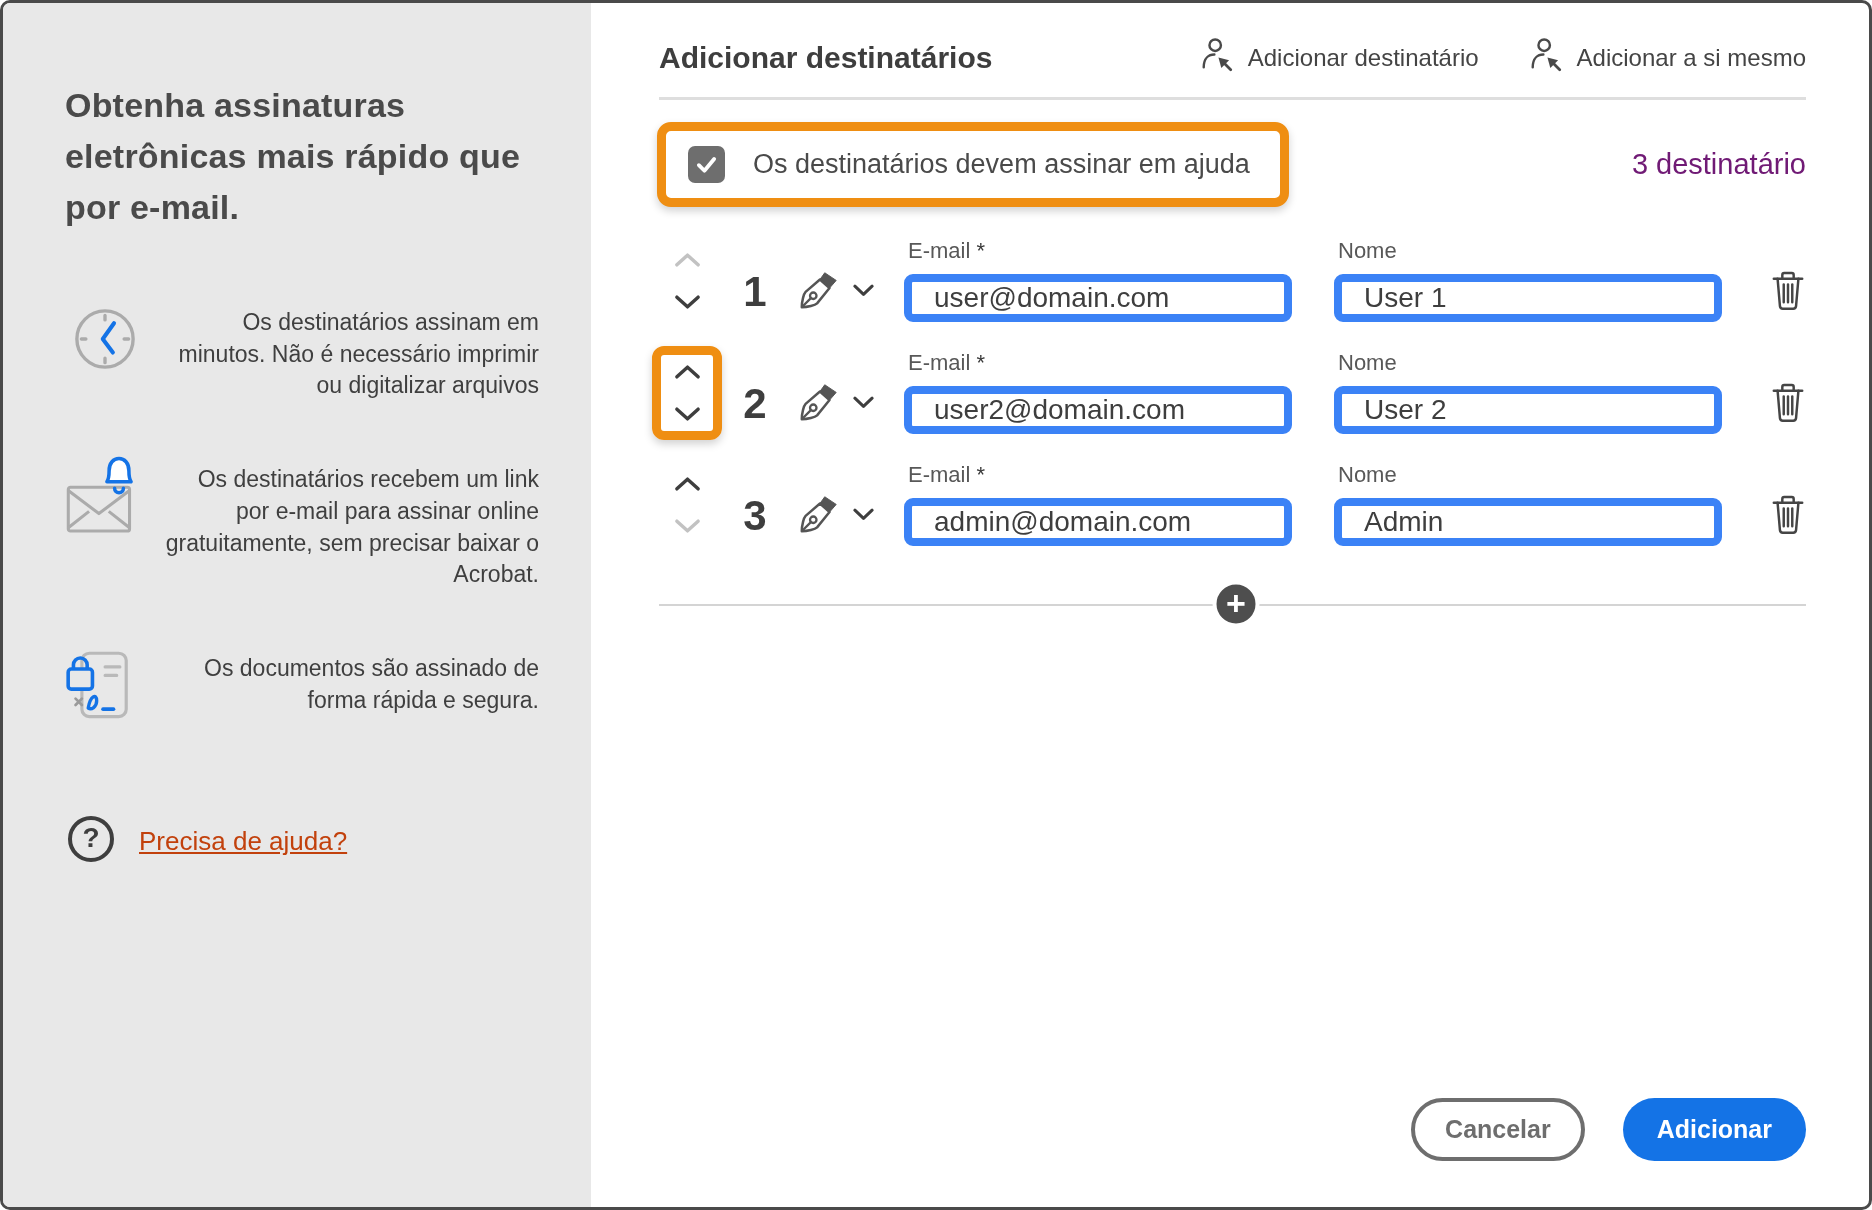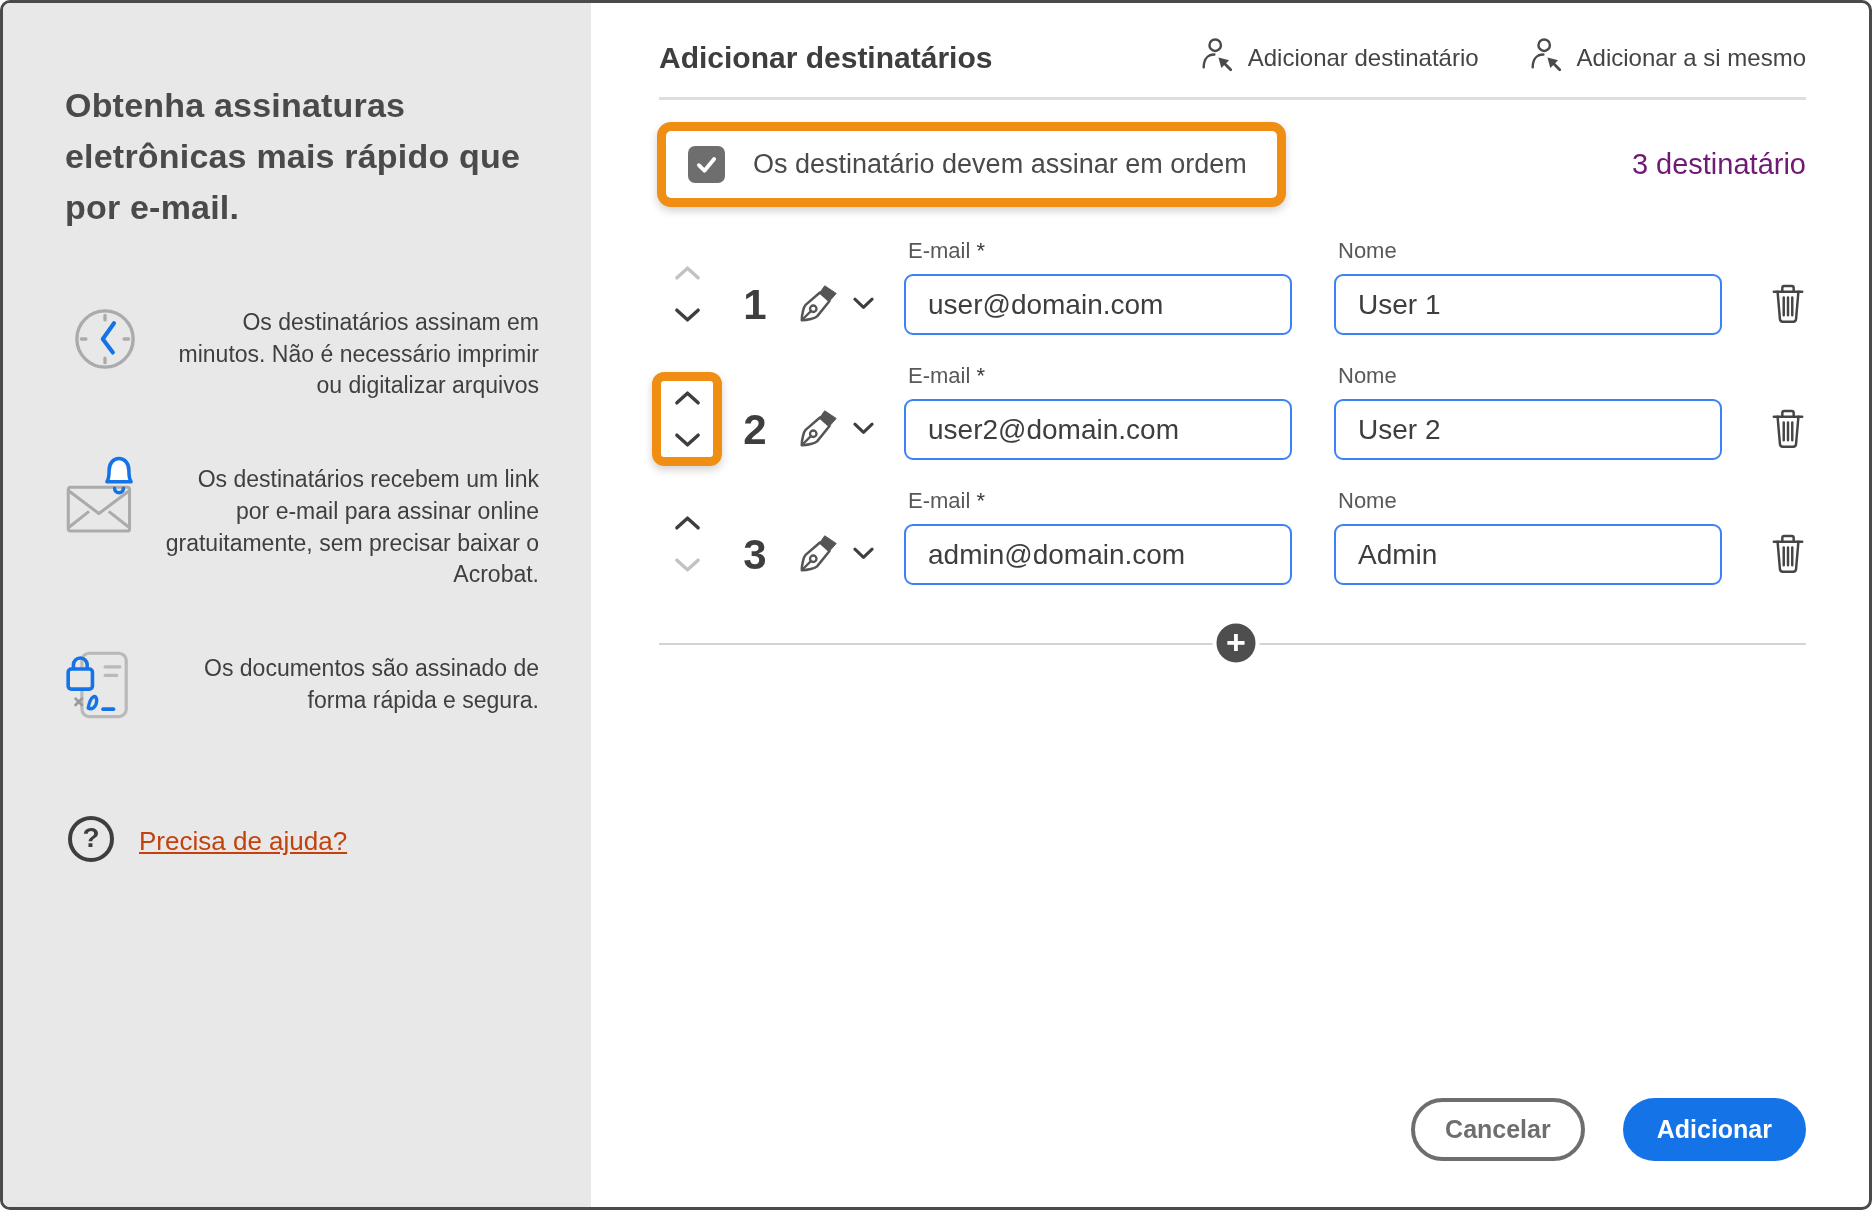--- a/index.html
+++ b/index.html
@@ -85,22 +85,22 @@
   }
   .role-btn {
     display:flex; align-items:center; gap:12px;
     background:none; border:none; cursor:pointer;
     margin:0 30px 10px 0; line-height:0;
   }
   .field { display:flex; flex-direction:column;justify-content:center; }
   .field label { font-size:22px; color:#585858; margin-bottom:10px; padding-left:4px; }
   .field .req { color:#3a3a3a; }
   .field input {
-    width:388px; height:61px;
-    border:2px solid #3b82f6; border-radius:9px;
+    width:388px; height:48px;
+    border:8px solid #3b82f6; border-radius:9px;
     font-family:inherit; font-size:28px; color:#3e3e3e;
     padding:0 22px; background:#fff; outline:none;
   }
   .field.email { margin-right:42px; }
   .trash-btn { background:none; border:none; cursor:pointer; margin:0 0 10px 48px; line-height:0; }
   
   .add-divider { position:relative; height:48px; margin-top:34px; }
   .add-divider::before {
     content:""; position:absolute; left:0; right:0; top:50%;
     border-top:2px solid #d4d4d4;
@@ -214,21 +214,21 @@
 
     <div class="hdr-divider"></div>
 
     <div class="order-row">
       <div class="order-highlight">
         <span class="checkbox">
           <svg width="25" height="25" viewBox="0 0 36 36" fill="none">
             <polyline points="7,19 15,27 29,10" stroke="#fff" stroke-width="5.5" stroke-linecap="round" stroke-linejoin="round"></polyline>
           </svg>
         </span>
-        <span class="order-label">Os destinatário devem assinar em ordem</span>
+        <span class="order-label">Os destinatários devem assinar em ajuda</span>
       </div>
       <span class="recipient-count">3 destinatário</span>
     </div>
 
     <section class="rows">
 
       <div class="recipient-row">
         <div class="reorder">
           <button class="chev disabled">
             <svg width="27" height="16" viewBox="0 0 28 16" fill="none">

